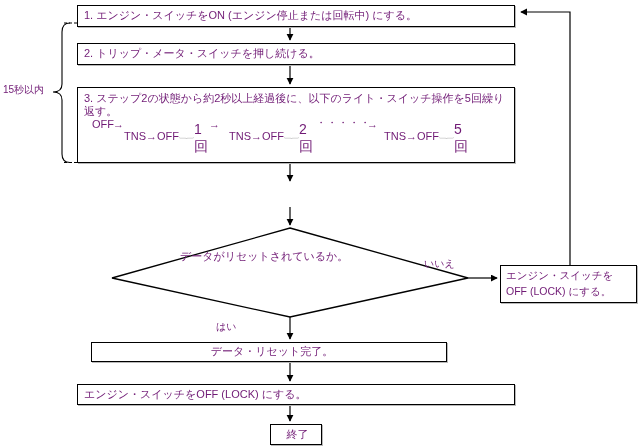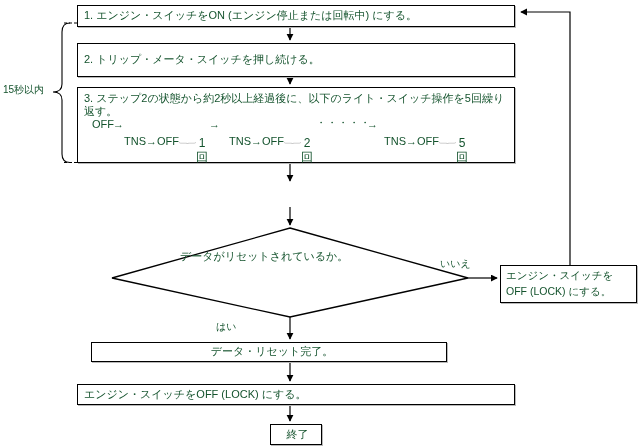--- a/index.html
+++ b/index.html
@@ -1,36 +1,36 @@
 <!DOCTYPE html>
 <html><head>
 <meta charset="utf-8">
 <style>
   html,body{margin:0;padding:0;background:#ffffff;}
   .canvas{
     position:relative;width:642px;height:447px;background:#ffffff;
     font-family:"Liberation Sans","DejaVu Sans",sans-serif;
-    color:#14532d;overflow:hidden;
+    color:#701a75;overflow:hidden;
   }
   svg.lines{position:absolute;left:0;top:0;z-index:1;}
   .box{
     position:absolute;z-index:2;background:#fff;border:1.5px solid #000;
     box-sizing:border-box;display:flex;align-items:center;
     font-size:11px;line-height:1.2;padding-left:6px;
     box-shadow:1px 1px 0 #b9b9b9;
   }
   .lbl{position:absolute;z-index:3;font-size:10px;line-height:1.2;background:transparent;}
   .step3{display:block;padding:0;}
   .step3-text{position:absolute;left:6px;top:4px;font-size:11px;}
   .seq-token{position:absolute;top:30px;font-size:11px;}
   .seq-dots{position:absolute;top:29px;font-size:10px;letter-spacing:1px;}
   .grp{position:absolute;top:30px;display:flex;flex-direction:row;align-items:center;}
   .grp-row{width:100%;display:flex;justify-content:space-between;font-size:11px;}
   .grp-brace{margin-top:3px;}
-  .grp-label{margin-top:18px;font-size:12px;text-align:center;}
+  .grp-label{margin-top:3px;font-size:14px;}
   .diamond-text{
     position:absolute;left:180px;top:249px;width:220px;z-index:2;
     font-size:11px;
   }
   .endbox{justify-content:center;padding-left:3px;}
   .retry{font-size:10.5px;line-height:1.5;padding:2px 4px 2px 5px;align-items:flex-start;}
 </style>
 </head>
 <body>
 
@@ -59,21 +59,21 @@
 
     <path d="M64 23 H78" stroke="#000" stroke-width="1" stroke-dasharray="3,2"></path>
     <path d="M64 162.5 H78" stroke="#000" stroke-width="1" stroke-dasharray="3,2"></path>
     <path d="M70 23 Q62 23 62 32 V84 Q62 92 53 92 Q62 92 62 100 V154 Q62 162.5 70 162.5" fill="none" stroke="#000" stroke-width="1.1"></path>
   </svg>
 
   <div class="box" style="left:77px;top:5px;width:438px;height:22px;">
     <span>1. エンジン・スイッチをON (エンジン停止または回転中) にする。</span>
   </div>
 
-  <div class="box" style="left:77px;top:43px;width:438px;height:34px;">
+  <div class="box" style="left:77px;top:43px;width:438px;height:22px;">
     <span>2. トリップ・メータ・スイッチを押し続ける。</span>
   </div>
 
   <div class="box step3" style="left:77px;top:87px;width:438px;height:76px;">
     <span class="step3-text">3. ステップ2の状態から約2秒以上経過後に、以下のライト・スイッチ操作を5回繰り返す。</span>
 
     <span class="seq-token" style="left:14px;">OFF</span>
     <span class="seq-token" style="left:35px;">→</span>
 
     <div class="grp" style="left:46px;width:84px;">
@@ -115,21 +115,21 @@
         <path d="M1 1 Q1 6 9 6 L35 6 Q42 6 42 10 Q42 6 49 6 L75 6 Q83 6 83 1" fill="none" stroke="#000" stroke-width="1"></path>
       </svg>
       <span class="grp-label">5回</span>
     </div>
   </div>
 
   <div class="lbl" style="left:3px;top:84px;">15秒以内</div>
 
 
   <div class="diamond-text">データがリセットされているか。</div>
-  <div class="lbl" style="left:440px;top:258px;">いいえ</div>
+  <div class="lbl" style="left:424px;top:258px;">いいえ</div>
   <div class="lbl" style="left:216px;top:321px;width:50px;text-align:left;">はい</div>
 
   <div class="box retry" style="left:500px;top:265px;width:137px;height:38px;">
     <span>エンジン・スイッチをOFF (LOCK) にする。</span>
   </div>
 
   <div class="box" style="left:91px;top:342px;width:356px;height:20px;justify-content:center;">
     <span>データ・リセット完了。</span>
   </div>
 

